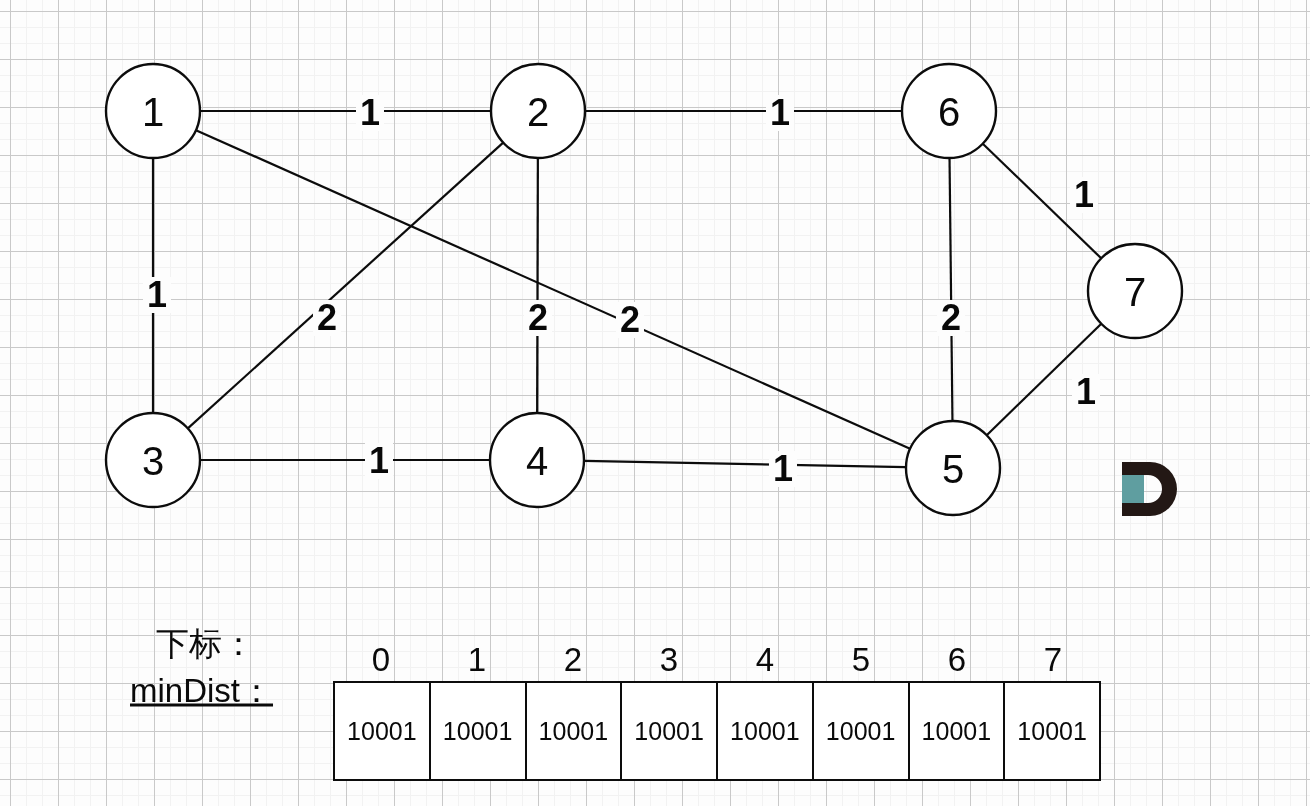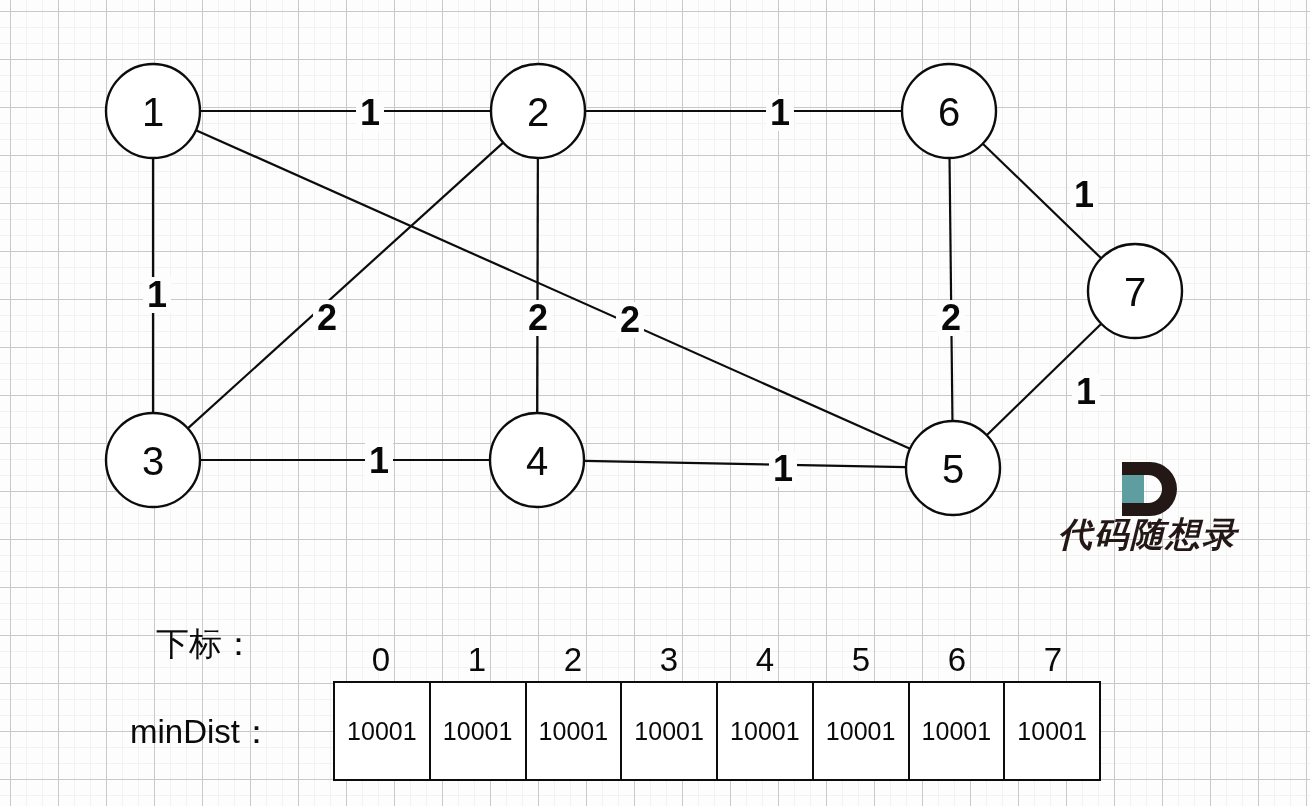--- a/index.html
+++ b/index.html
@@ -202,36 +202,35 @@
       <div class="index-cell">0</div>
       <div class="index-cell">1</div>
       <div class="index-cell">2</div>
       <div class="index-cell">3</div>
       <div class="index-cell">4</div>
       <div class="index-cell">5</div>
       <div class="index-cell">6</div>
       <div class="index-cell">7</div>
     </div>
 
-  <div class="row-label" style="left:130px; top:731px;">minDist：</div>
+  <div class="row-label" style="left:130px; top:690px;text-decoration:underline;">minDist：</div>
 
   <div id="mindist-table">
       <div class="dist-cell">10001</div>
       <div class="dist-cell">10001</div>
       <div class="dist-cell">10001</div>
       <div class="dist-cell">10001</div>
       <div class="dist-cell">10001</div>
       <div class="dist-cell">10001</div>
       <div class="dist-cell">10001</div>
       <div class="dist-cell">10001</div>
     </div>
 
   <div id="watermark">
     <div class="wm-d">
       <svg width="200" height="62" viewBox="0 0 200 62">
         <rect id="wm-accent" x="74" y="16" width="22" height="30" fill="#5f9ea0"></rect>
         <path id="wm-dpath" d="M74 4 h28 a26 26 0 0 1 0 54 h-28 v-13 h26 a14 14 0 0 0 0 -28 h-26 z" fill="#231815"></path>
       </svg>
     </div>
-    <div class="wm-text">代码随想录</div>
   </div>
 
 </div>
 
 </body></html>

